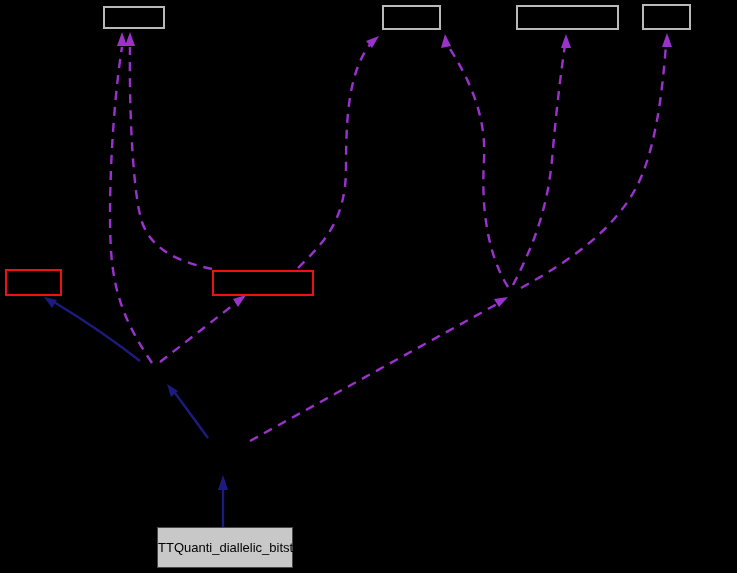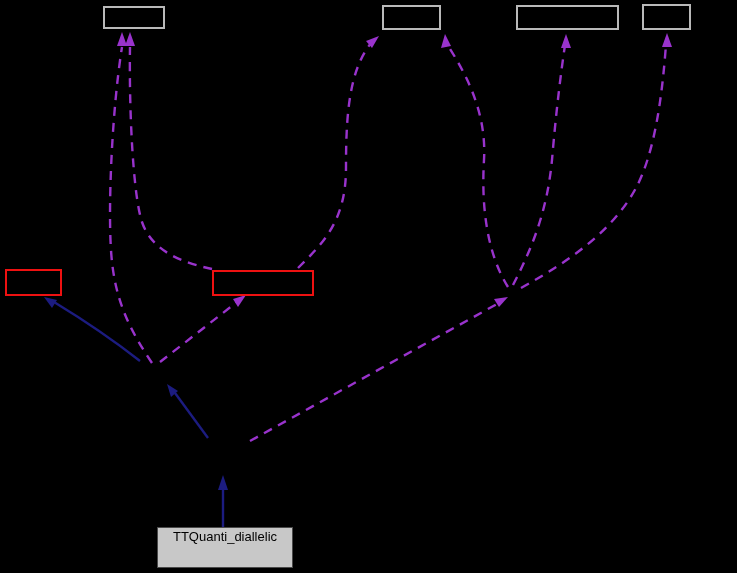--- a/index.html
+++ b/index.html
@@ -61,21 +61,21 @@
   .node.gray { border: 2px solid var(--node-border); }
   .node.red  { border: 2px solid var(--truncated-node-border); }
   .node.main {
     background: var(--main-node-fill);
     border: 1px solid var(--main-node-border);
     color: var(--main-node-text);
     font-size: 13px;
     line-height: 1.35;
     text-align: center;
     display: flex;
-    flex-direction: column;
+    flex-direction: row;
     justify-content: space-between;
     align-items: center;
   }
   .node.main span { display: block; white-space: nowrap; }
 </style>
 </head>
 <body>
 
 <div class="canvas">
 
@@ -118,15 +118,16 @@
   <div class="node gray" style="left:103px; top:6px; width:62px; height:23px;"></div>
   <div class="node gray" style="left:382px; top:5px; width:59px; height:25px;"></div>
   <div class="node gray" style="left:516px; top:5px; width:103px; height:25px;"></div>
   <div class="node gray" style="left:642px; top:4px; width:49px; height:26px;"></div>
 
   <div class="node red" style="left:5px; top:269px; width:57px; height:27px;"></div>
   <div class="node red" style="left:212px; top:270px; width:102px; height:26px;"></div>
 
   <div class="node main" style="left:157px; top:527px; width:136px; height:41px;">
     <span>TTQuanti_diallelic</span>
+    <span>_bitstring_var_pleio</span>
   </div>
 
 </div>
 
 </body></html>

